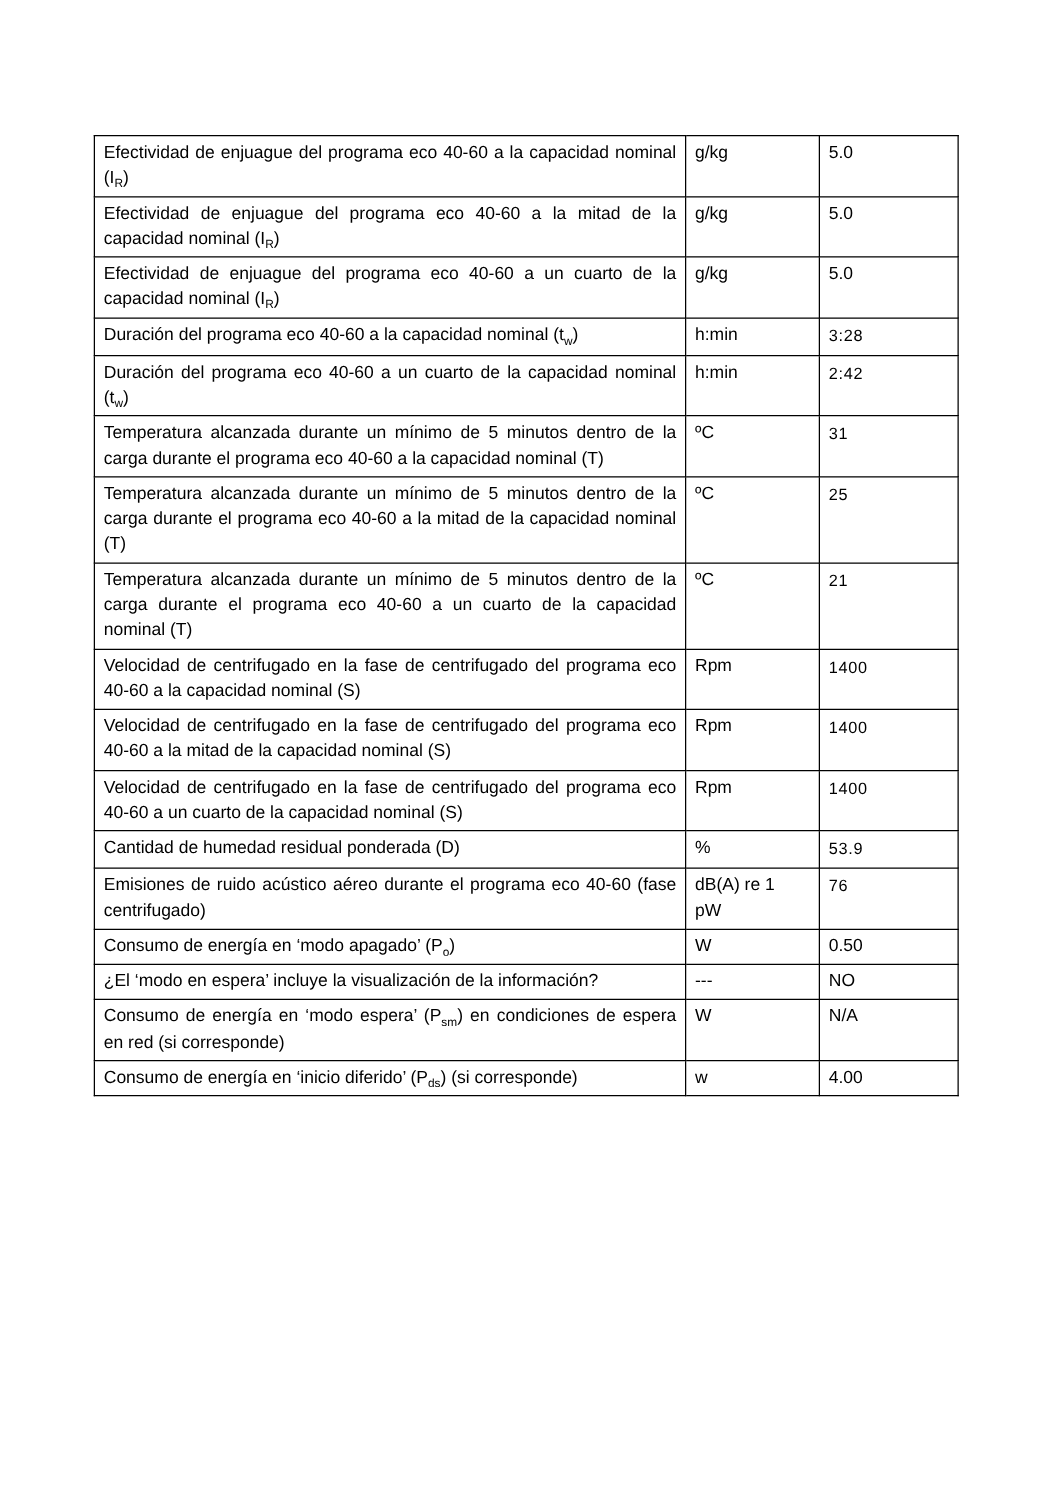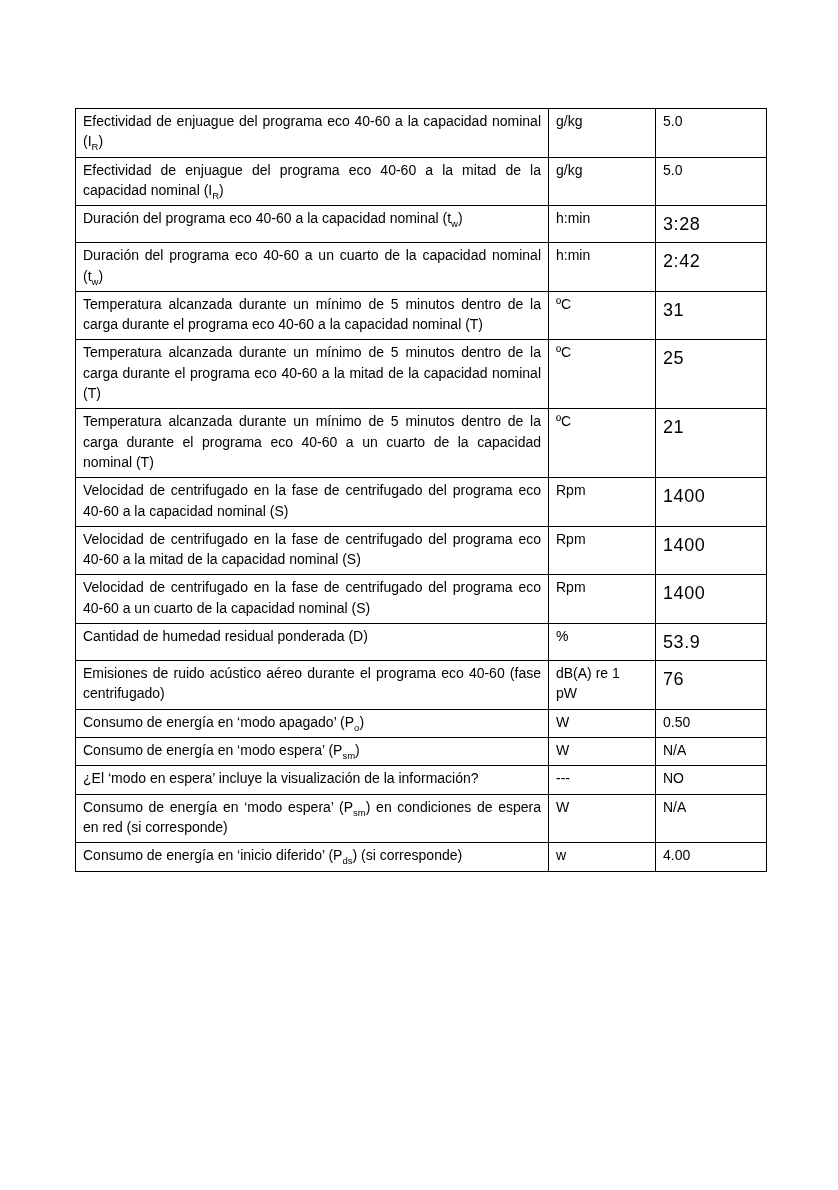--- a/index.html
+++ b/index.html
@@ -40,21 +40,21 @@
   td.c-label {
     text-align: justify;
     text-justify: inter-word;
   }
   td.c-unit {
     white-space: pre-line;
   }
   td.c-value {
   }
   td.c-value.large {
-    font-size: 18px;
+    font-size: 13px;
     letter-spacing: 0.6px;
     padding-top: 5px;
   }
   sub {
     font-size: 9.5px;
     line-height: 0;
   }
   .footer {
     position: absolute;
     left: 14px;
@@ -76,20 +76,25 @@
       <col class="col-value">
     </colgroup>
     <tbody>
         <tr>
           <td class="c-label">Efectividad de enjuague del programa eco 40-60 a la capacidad nominal (I<sub>R</sub>)</td>
           <td class="c-unit">g/kg</td>
           <td class="c-value">5.0</td>
         </tr>
         <tr>
           <td class="c-label">Efectividad de enjuague del programa eco 40-60 a la mitad de la capacidad nominal (I<sub>R</sub>)</td>
+          <td class="c-unit">g/kg</td>
+          <td class="c-value">5.0</td>
+        </tr>
+        <tr>
+          <td class="c-label">Efectividad de enjuague del programa eco 40-60 a un cuarto de la capacidad nominal (I<sub>R</sub>)</td>
           <td class="c-unit">g/kg</td>
           <td class="c-value">5.0</td>
         </tr>
         <tr>
           <td class="c-label">Duración del programa eco 40-60 a la capacidad nominal (t<sub>w</sub>)</td>
           <td class="c-unit">h:min</td>
           <td class="c-value large">3:28</td>
         </tr>
         <tr>
           <td class="c-label">Duración del programa eco 40-60 a un cuarto de la capacidad nominal (t<sub>w</sub>)</td>
@@ -136,25 +141,20 @@
           <td class="c-unit">dB(A) re 1
 pW</td>
           <td class="c-value large">76</td>
         </tr>
         <tr>
           <td class="c-label">Consumo de energía en ‘modo apagado’ (P<sub>o</sub>)</td>
           <td class="c-unit">W</td>
           <td class="c-value">0.50</td>
         </tr>
         <tr>
-          <td class="c-label">Consumo de energía en ‘modo espera’ (P<sub>sm</sub>)</td>
-          <td class="c-unit">W</td>
-          <td class="c-value">N/A</td>
-        </tr>
-        <tr>
           <td class="c-label">¿El ‘modo en espera’ incluye la visualización de la información?</td>
           <td class="c-unit">---</td>
           <td class="c-value">NO</td>
         </tr>
         <tr>
           <td class="c-label">Consumo de energía en ‘modo espera’ (P<sub>sm</sub>) en condiciones de espera en red (si corresponde)</td>
           <td class="c-unit">W</td>
           <td class="c-value">N/A</td>
         </tr>
         <tr>

